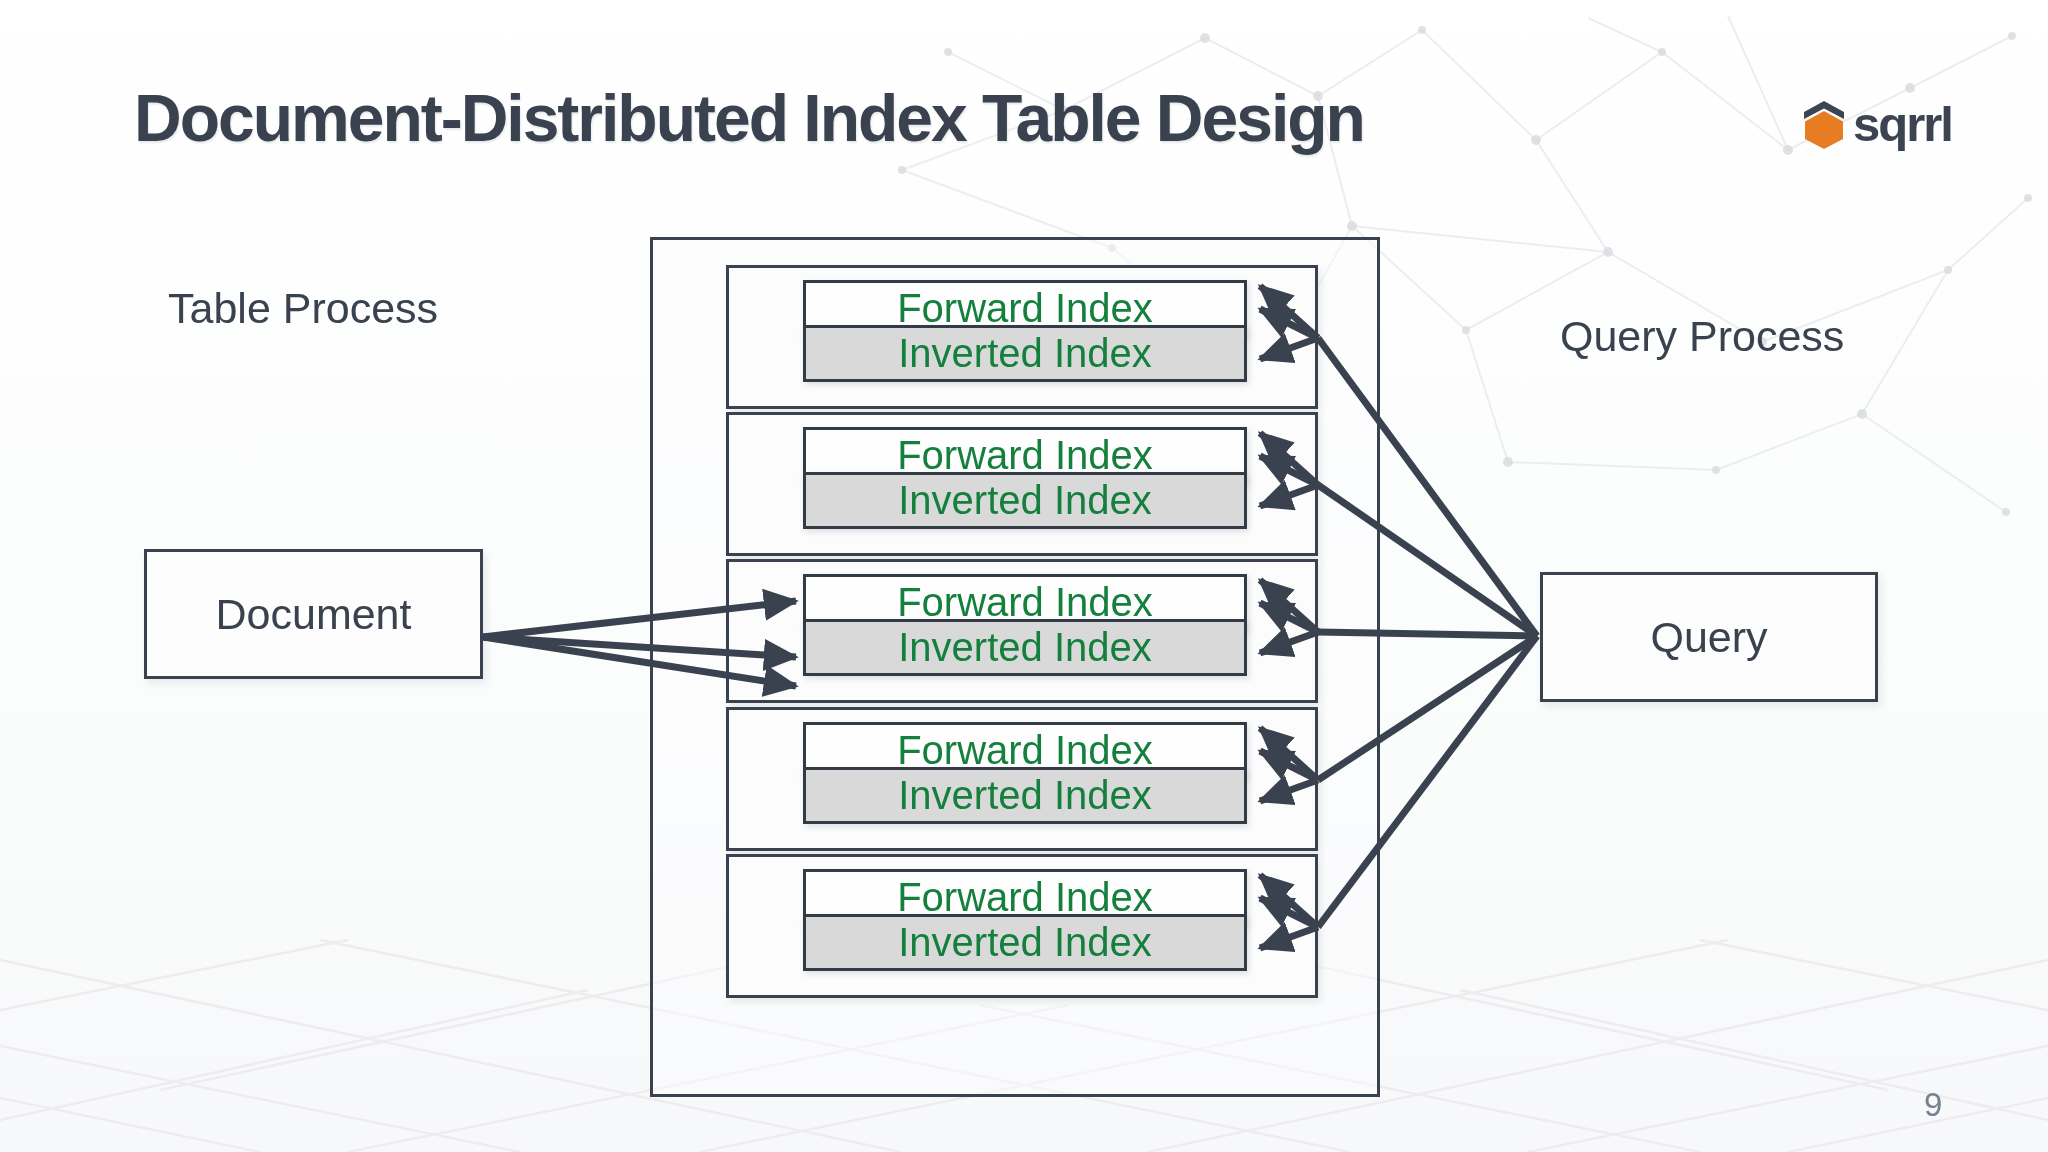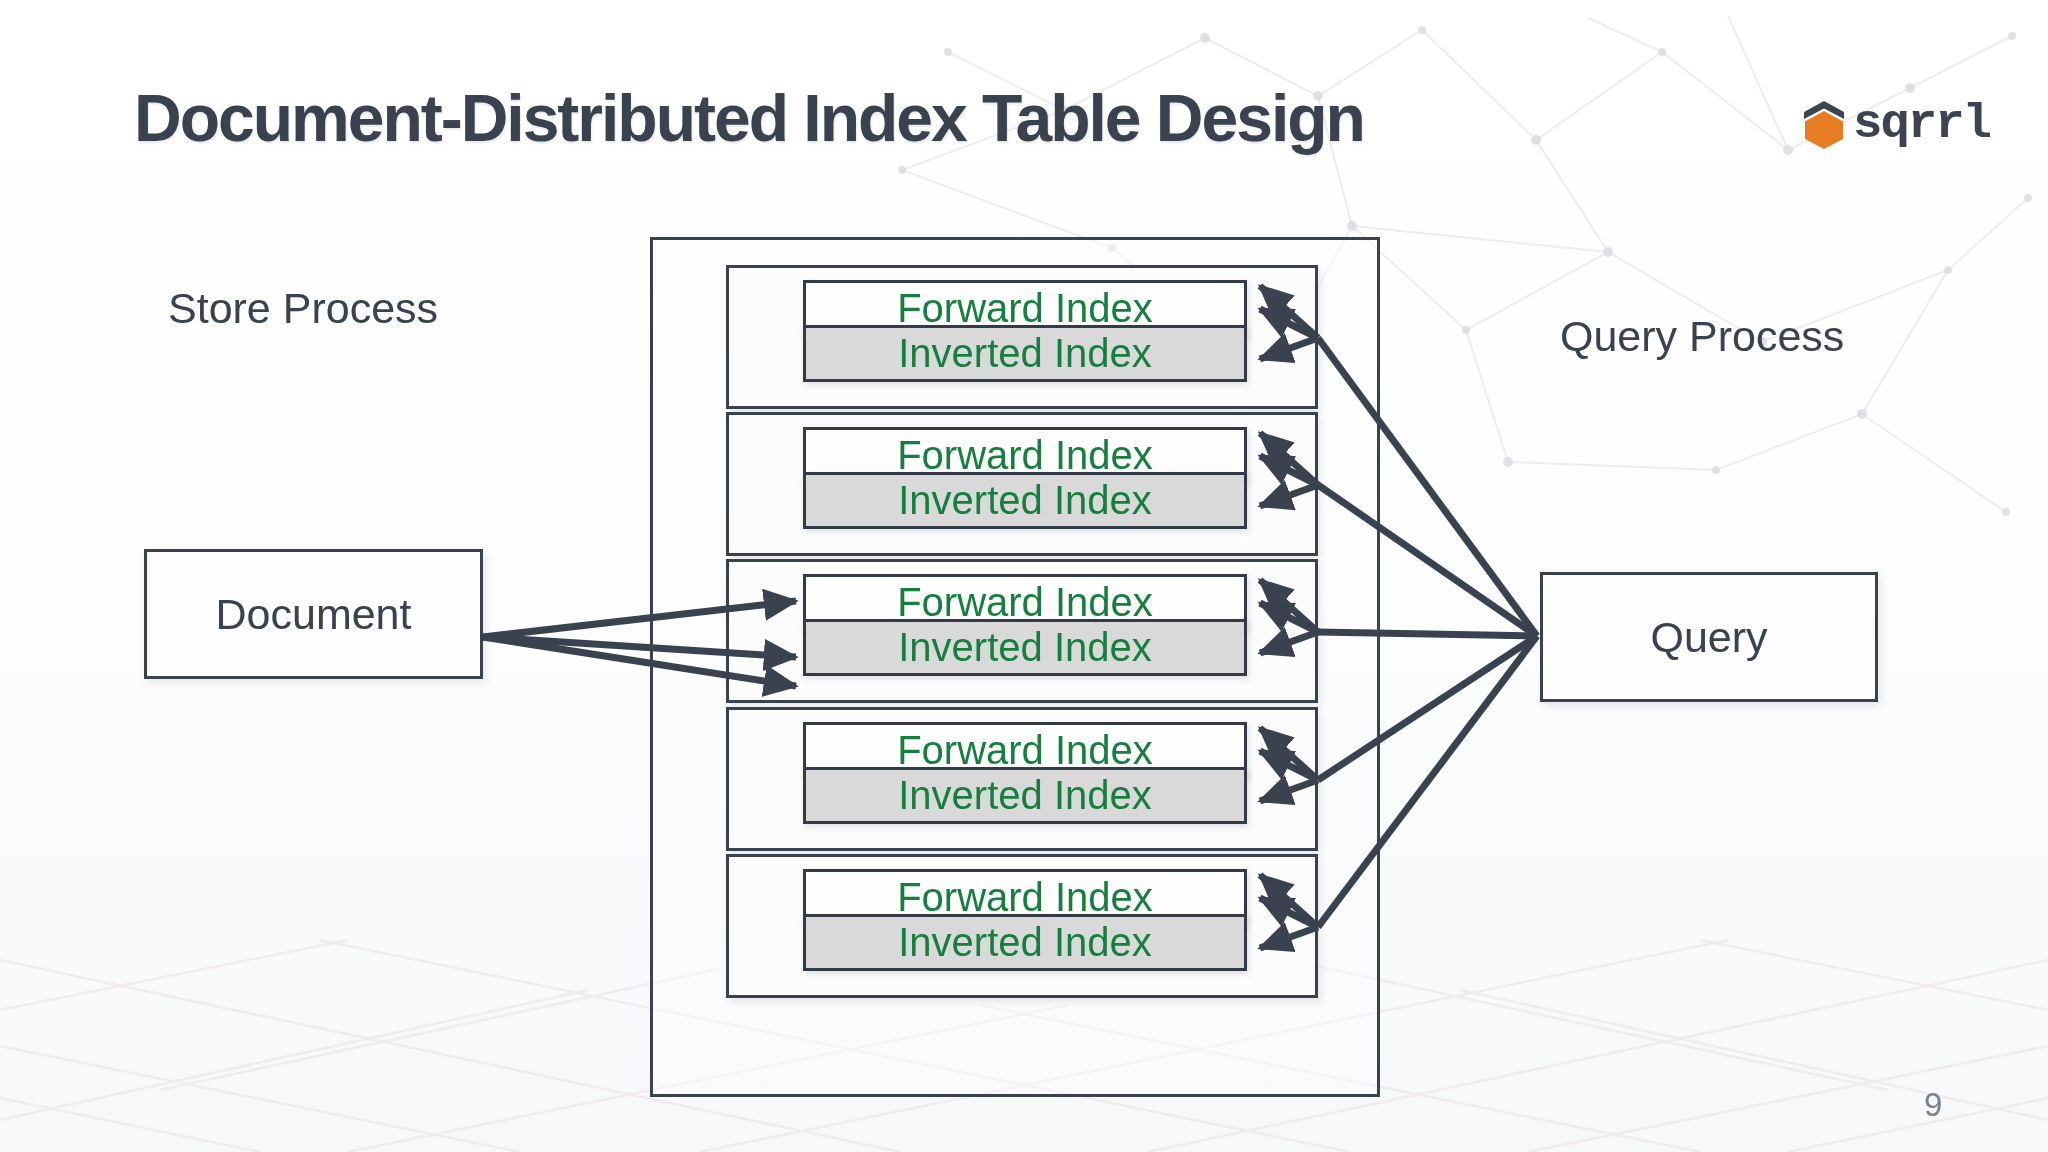--- a/index.html
+++ b/index.html
@@ -10,21 +10,21 @@
   }
   svg.layer{position:absolute;left:0;top:0;width:2048px;height:1152px;}
   .bg{z-index:0;pointer-events:none;}
   .arrows{z-index:6;pointer-events:none;}
 
   .title{
     position:absolute;left:122px;top:68px;margin:12px;
     font-size:66px;font-weight:700;letter-spacing:-2px;color:#39424e;
     text-shadow:1px 2px 2px rgba(60,70,80,.12);z-index:2;
   }
-  .logo{position:absolute;left:1802px;top:100px;display:flex;align-items:center;gap:7px;z-index:2;font-family:Liberation Mono, monospace;}
+  .logo{position:absolute;left:1802px;top:100px;display:flex;align-items:center;gap:7px;z-index:2;}
   .logo .word{font-size:49px;font-weight:700;letter-spacing:-2px;color:#3b4450;line-height:1;}
 
   .proc-label{position:absolute;font-size:43px;color:#39424e;z-index:2;white-space:nowrap;}
   .proc-label.ingest{left:168px;top:284px;}
   .proc-label.queryp{left:1560px;top:284px;margin-top:28px;}
 
   .store-box{
     position:absolute;left:650px;top:237px;width:724px;height:854px;
     border:3px solid #39424e;background:rgba(253,253,254,0.45);z-index:1;
   }
@@ -109,21 +109,21 @@
   <h1 class="title">Document-Distributed Index Table Design</h1>
 
   <div class="logo">
     <svg width="44" height="48" viewBox="0 0 44 48">
       <polygon points="22,10 41,20.5 41,38 22,48 3,38 3,20.5" fill="#e87c22"></polygon>
       <polygon points="22,0 42,11 42,18 22,7.5 2,18 2,11" fill="#3b4450"></polygon>
     </svg>
     <span class="word">sqrrl</span>
   </div>
 
-  <div class="proc-label ingest">Store Process</div>
+  <div class="proc-label ingest">Table Process</div>
   <div class="proc-label queryp">Query Process</div>
 
   <div class="store-box">
     <div class="tablet t0">
       <div class="idx fwd">Forward Index</div>
       <div class="idx inv">Inverted Index</div>
     </div>
     <div class="tablet t1">
       <div class="idx fwd">Forward Index</div>
       <div class="idx inv">Inverted Index</div>

